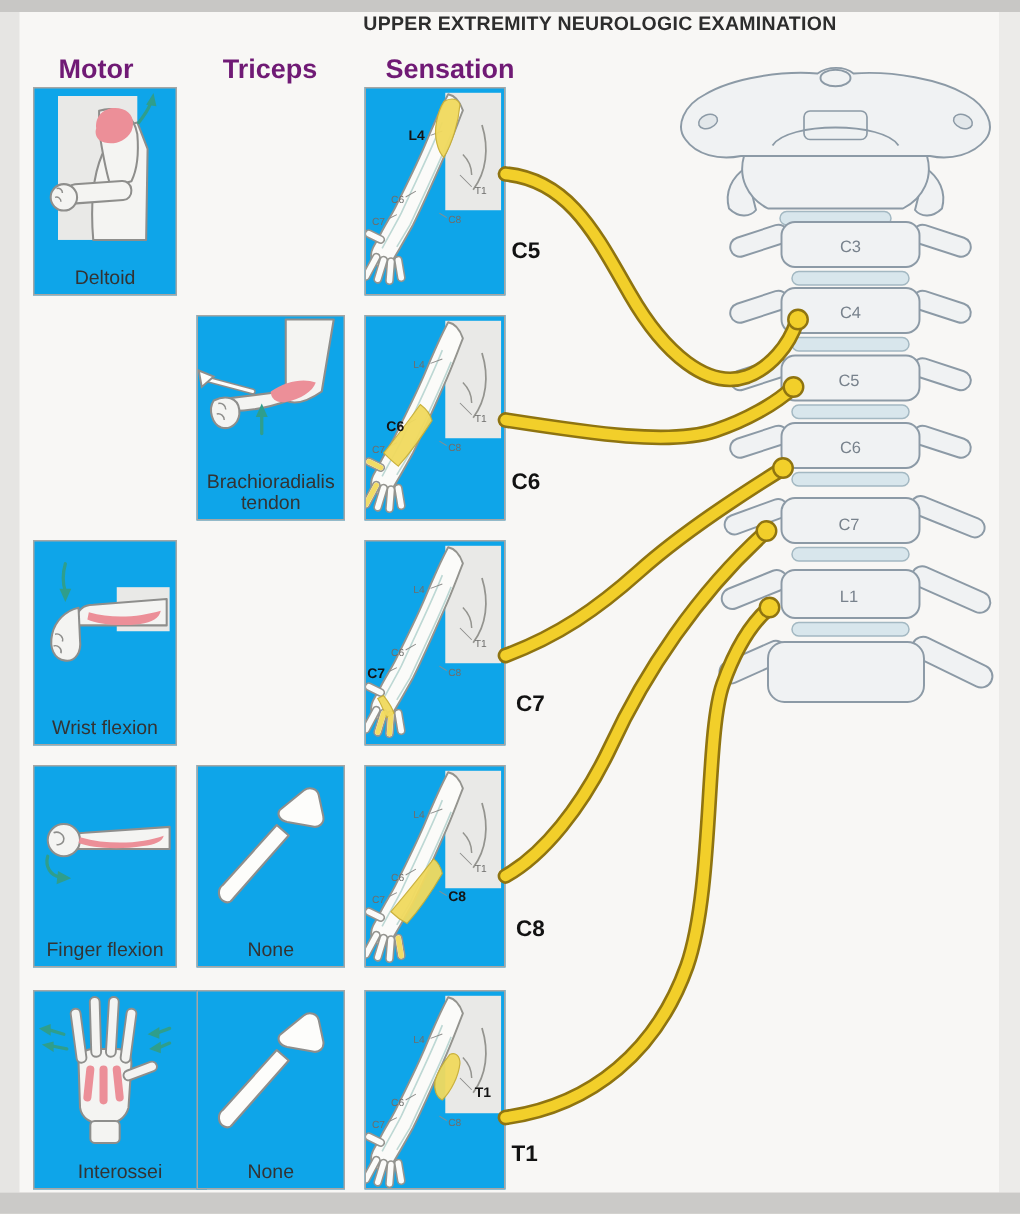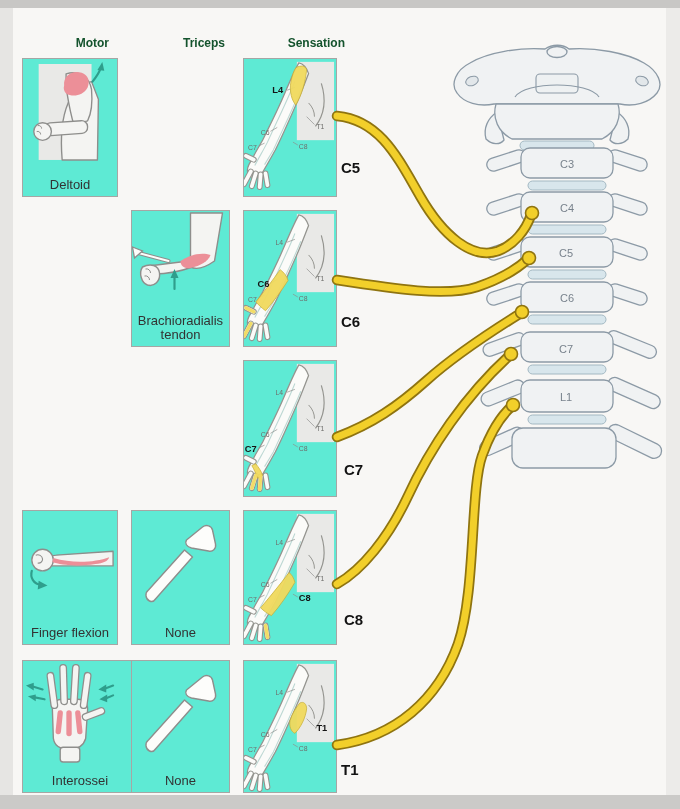--- a/index.html
+++ b/index.html
@@ -5,24 +5,24 @@
   html,body{margin:0;padding:0;background:#b9b8b6;}
   #page{position:relative;width:680px;height:809px;background:#f8f7f5;overflow:hidden;
         font-family:"Liberation Sans",sans-serif;}
   .strip{position:absolute;}
   .strip.top{left:0;top:0;width:680px;height:8px;background:#c8c7c5;}
   .strip.bottom{left:0;top:795px;width:680px;height:14px;background:#cbcac8;}
   .strip.left{left:0;top:8px;width:13px;height:787px;background:#e6e5e3;}
   .strip.right{left:666px;top:8px;width:14px;height:787px;background:#eceb e9;background:#ecebe9;}
   .title{position:absolute;left:180px;top:8px;width:440px;text-align:center;
          font-size:13px;font-weight:bold;color:#2d2d2d;letter-spacing:.2px;}
-  .colhead{position:absolute;top:36px;width:90px;text-align:right;
-           font-size:12px;font-weight:bold;color:#14532d;}
+  .colhead{position:absolute;top:36px;width:90px;text-align:center;
+           font-size:18px;font-weight:bold;color:#701a75;}
   #ch-motor{left:19px;} #ch-reflex{left:135px;} #ch-sensation{left:255px;}
-  .panel{position:absolute;background:#5eead4;border:1px solid #a6a6a4;box-sizing:border-box;}
+  .panel{position:absolute;background:#0ea5e9;border:1px solid #a6a6a4;box-sizing:border-box;}
   .panel svg{display:block;position:absolute;left:0;top:0;}
   .caption{position:absolute;left:0;bottom:3px;width:100%;text-align:center;
            font-size:13px;line-height:1.12;color:#333;padding:0 2px;box-sizing:border-box;}
   .root-label{position:absolute;font-size:15px;font-weight:bold;color:#121212;}
   .overlay{position:absolute;left:0;top:0;pointer-events:none;}
   svg text{font-family:"Liberation Sans",sans-serif;}
   .slab{font-size:7px;fill:#6e6e6c;}
   .panel.key-l4 .lab-l4,.panel.key-c6 .lab-c6,.panel.key-c7 .lab-c7,
   .panel.key-c8 .lab-c8,.panel.key-t1 .lab-t1{font-size:9.5px;font-weight:bold;fill:#141414;}
   .vlab{font-size:11px;fill:#78828c;}
@@ -63,20 +63,21 @@
         <path d="M17,90 C13,88 12,82 16,79 L52,39 L60,46 L23,88 C21,91 19,91 17,90 Z" fill="#fdfdfb" stroke="#8e8e8c" stroke-width="1.4" stroke-linejoin="round"></path>
         <path d="M54,29 L70,16 C74,13 79,15 80,19 L83,33 C84,38 80,41 76,40 L59,37 C54,36 52,32 54,29 Z" fill="#fdfdfb" stroke="#8e8e8c" stroke-width="1.4"></path>
       </g>
     </defs>
   </svg>
 
   <div class="strip top"></div>
   <div class="strip left"></div>
   <div class="strip right"></div>
 
+  <div class="title">UPPER EXTREMITY NEUROLOGIC EXAMINATION</div>
   <div class="colhead" id="ch-motor">Motor</div>
   <div class="colhead" id="ch-reflex">Triceps</div>
   <div class="colhead" id="ch-sensation">Sensation</div>
 
   <div class="panel" style="left:22px;top:58px;width:96px;height:139px">
     <svg viewBox="0 0 96 104" width="94" height="104">
       <rect x="16" y="4" width="54" height="98" fill="#e9e9e7"></rect>
       <path class="limb" d="M40,102 C38,78 40,58 46,44 C52,32 60,24 70,22 L77,40 L76,102 Z"></path>
       <path class="limb" d="M44,14 C58,10 68,18 70,30 C71,42 70,54 66,62 L52,66 C48,54 46,40 44,28 Z"></path>
       <rect class="limb" x="22" y="63" width="44" height="13" rx="6" transform="rotate(-4 44 70)"></rect>
@@ -126,20 +127,32 @@
       <path class="hlf" d="M10,102 L2,98"></path>
       <path class="hlf" d="M7,114 L0,127"></path>
       <text class="slab lab-l4" x="40" y="34" text-anchor="end">L4</text>
       <text class="slab lab-t1" x="74" y="71">T1</text>
       <text class="slab lab-c6" x="26" y="77" text-anchor="end">C6</text>
       <text class="slab lab-c8" x="56" y="91">C8</text>
       <text class="slab lab-c7" x="13" y="92" text-anchor="end">C7</text>
     </svg>
   </div>
 
+  <div class="panel" style="left:22px;top:360px;width:96px;height:137px">
+    <svg viewBox="0 0 96 104" width="94" height="104">
+      <rect x="56" y="30" width="36" height="30" fill="#e9e9e7"></rect>
+      <path class="limb" d="M90,38 L40,42 C33,42 29,46 29,51 L29,56 L90,56 Z"></path>
+      <path class="limb" d="M30,44 C21,46 14,53 12,62 C10,71 13,79 21,80 C28,81 32,74 31,66 Z"></path>
+      <path d="M14,62 a4,4 0 0 1 5,5 M13,70 a4,4 0 0 1 5,5" fill="none" stroke="#8e8e8c" stroke-width="1"></path>
+      <path class="pink" d="M37,47 C54,52 72,50 86,46 C85,51 80,54 72,55 C57,57 43,55 36,52 Z"></path>
+      <path class="teal" d="M21,14 C19,21 19,27 21,33"></path>
+      <path class="tealhead" d="M17,31 L21,40 L25,31 Z"></path>
+    </svg>
+    <div class="caption">Wrist flexion</div>
+  </div>
 
 
   <div class="panel key-c7" style="left:243px;top:360px;width:94px;height:137px">
     <svg viewBox="0 0 94 132" width="92" height="131">
       <use href="#armBase"></use>
       <path class="hl" d="M12,104 C15,108 18,112 19,116 L14,119 C12,114 10,109 8,106 Z"></path>
       <path class="hlf" d="M12,116 L8,129"></path>
       <path class="hlf" d="M17,117 L16,130"></path>
       <text class="slab lab-l4" x="40" y="34" text-anchor="end">L4</text>
       <text class="slab lab-t1" x="74" y="71">T1</text>

